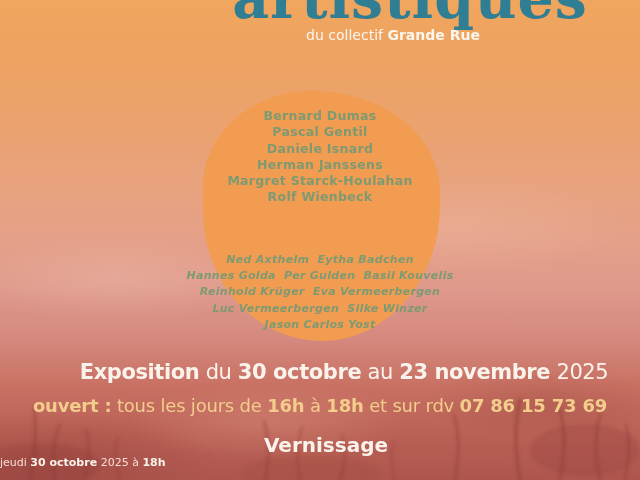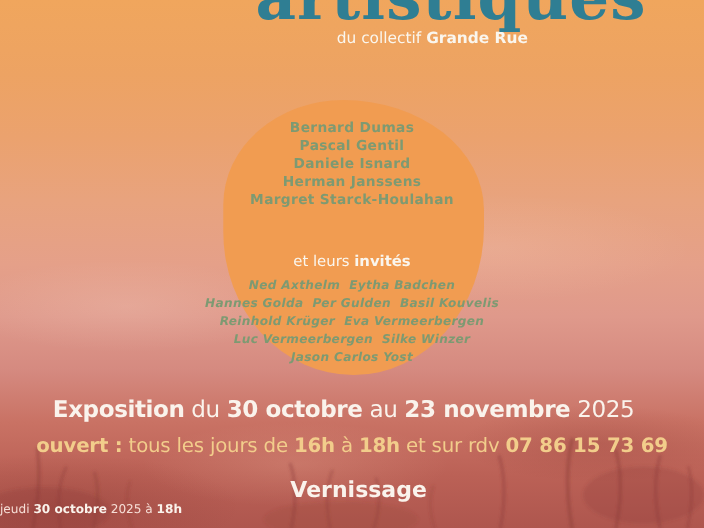--- a/index.html
+++ b/index.html
@@ -99,20 +99,21 @@
     font-weight: 700;
     font-style: italic;
     letter-spacing: 0.3px;
     color: #7d9a72;
     white-space: pre;
   }
 
   .expo {
     position: absolute;
     top: 360px; left: 0; right: 0;
+    text-align: center;
     font-size: 21px;
     letter-spacing: -0.4px;
     color: #faf3ec;
     white-space: nowrap;
     z-index: 2;
     padding-left: 48px;
   }
   .expo .b { font-weight: 700; }
   .hours {
     position: absolute;
@@ -187,25 +188,23 @@
   <div class="subtitle">
     <span>du collectif </span><span class="b">Grande Rue</span>
   </div>
 
   <div class="artists">
     <div class="name">Bernard Dumas</div>
     <div class="name">Pascal Gentil</div>
     <div class="name">Daniele Isnard</div>
     <div class="name">Herman Janssens</div>
     <div class="name">Margret Starck-Houlahan</div>
-  </div>
-
-  <div class="guests-intro">
-    <span>et leurs </span><span class="b">invités</span>
-  </div>
+    <div class="name">Rolf Wienbeck</div>
+  </div>
+
 
   <div class="guests">
     <div class="name">Ned Axthelm  Eytha Badchen</div>
     <div class="name">Hannes Golda  Per Gulden  Basil Kouvelis</div>
     <div class="name">Reinhold Krüger  Eva Vermeerbergen</div>
     <div class="name">Luc Vermeerbergen  Silke Winzer</div>
     <div class="name">Jason Carlos Yost</div>
   </div>
 
   <div class="expo">

